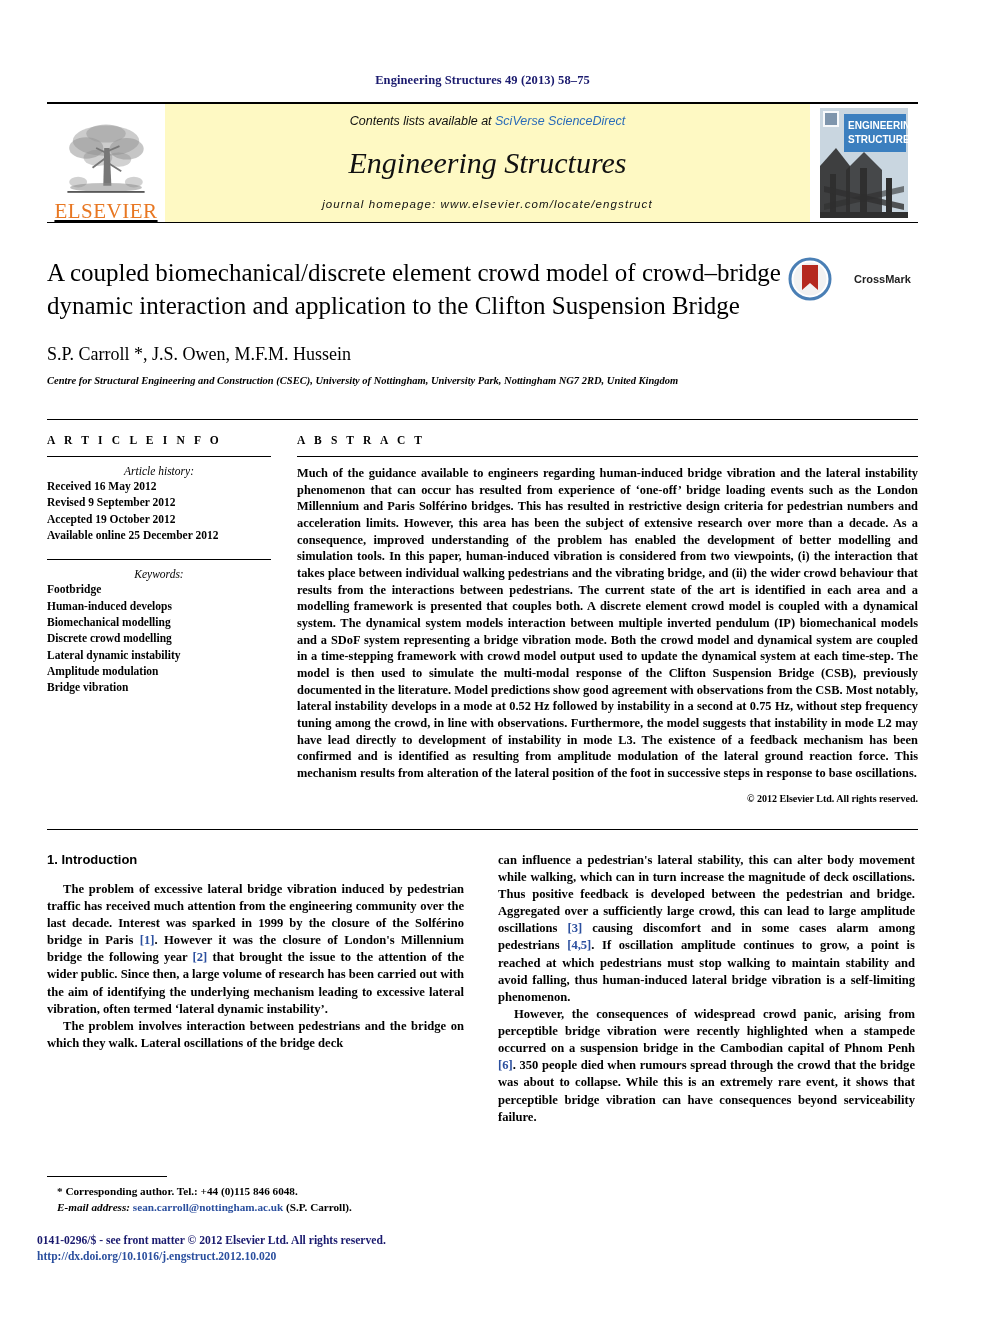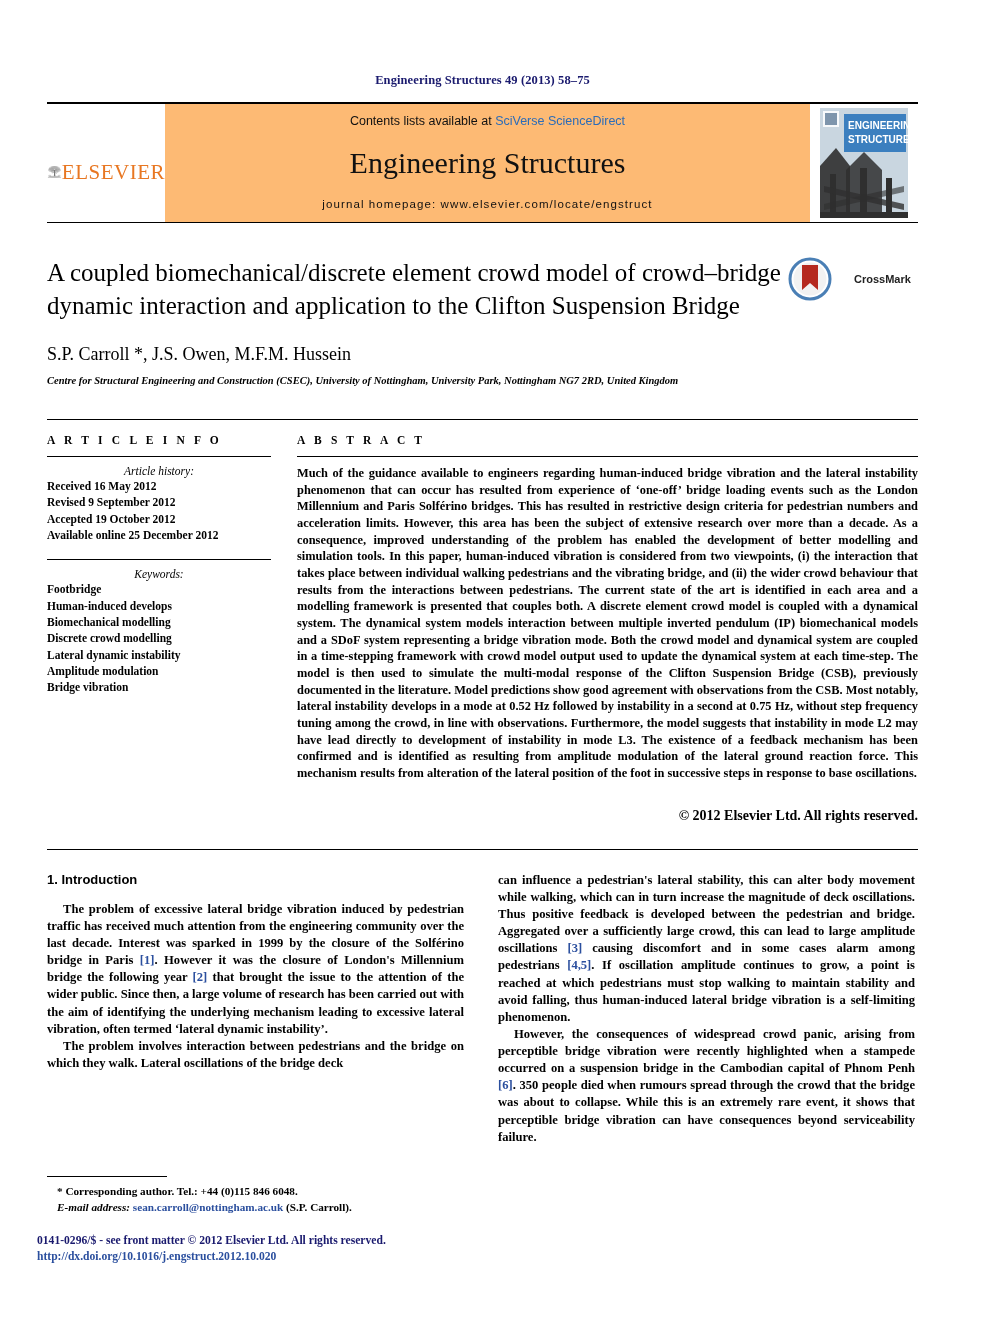--- a/index.html
+++ b/index.html
@@ -41,44 +41,46 @@
     border-bottom: 1.5px solid #000;
     height: 118px;
     display: flex;
     align-items: stretch;
     box-sizing: content-box;
   }
   .elsevier-logo {
     width: 118px;
     flex: 0 0 118px;
     display: flex;
-    flex-direction: row;
+    flex-direction: column;
     align-items: center;
     justify-content: flex-start;
     padding-top: 17px;
     box-sizing: border-box;
+    text-decoration: underline;
   }
   .elsevier-tree { display:block; }
   .elsevier-word {
     font-family: "Liberation Serif", serif;
     font-size: 21px;
     letter-spacing: 0.5px;
     color: #E87722;
     line-height: 1;
     margin-top: 1px;
   }
   .masthead-center {
     flex: 1 1 auto;
-    background: #fdba74;
+    background: #fef9c3;
     display: flex;
     flex-direction: column;
     align-items: center;
     justify-content: space-between;
     padding: 10px 0 12px 0;
     box-sizing: border-box;
+    font-style: italic;
   }
   .contents-line {
     font-family: "Liberation Sans", sans-serif;
     font-size: 12.5px;
     color: #111;
   }
   .contents-line .sd-link { color: #2b6cb8; }
   .journal-name {
     font-family: "Liberation Serif", serif;
     font-size: 30px;
@@ -187,23 +189,23 @@
   }
   .abstract-body {
     font-size: 12.4px;
     font-weight: bold;
     line-height: 1.345;
     text-align: justify;
     color: #000;
   }
   .copyright {
     text-align: right;
-    font-size: 14px;
-    font-weight: bold;
-    margin-top: 26px;
+    font-size: 10px;
+    font-weight: bold;
+    margin-top: 11px;
   }
 
   
   .body-cols {
     margin: 25px 47px 0 47px;
     border-top: 1.5px solid #000;
     padding-top: 22px;
     display: flex;
     gap: 34px;
   }

